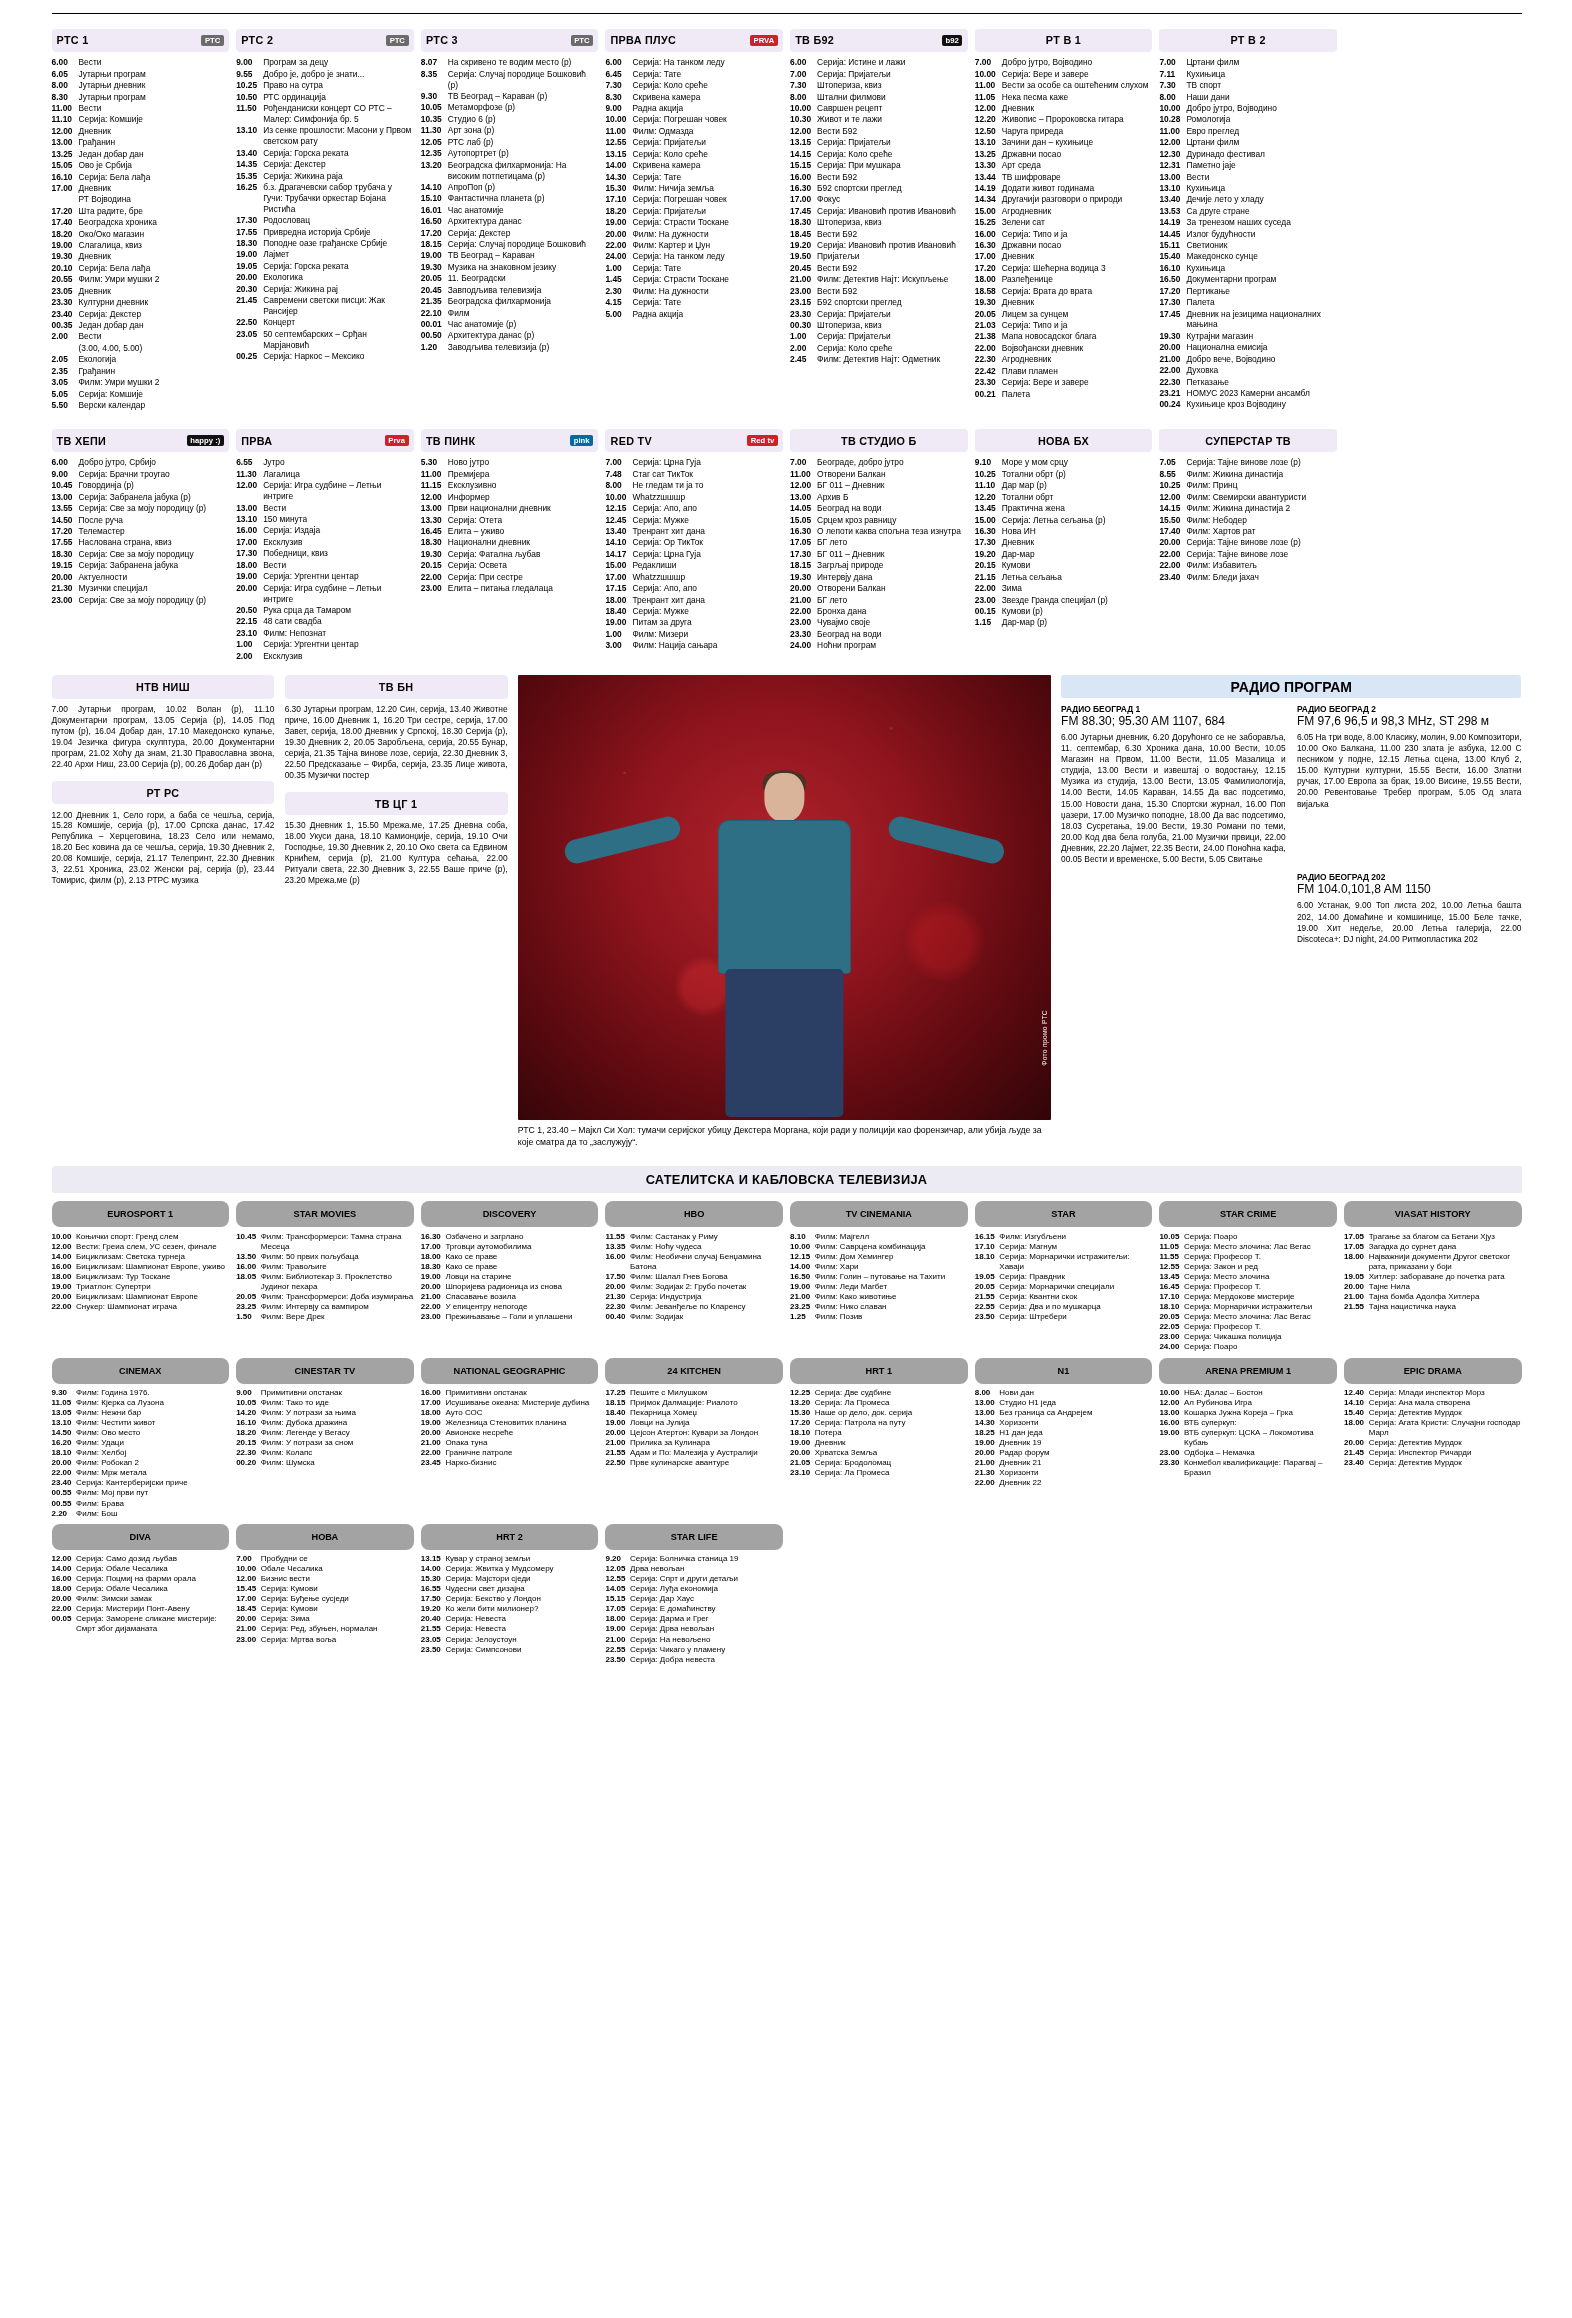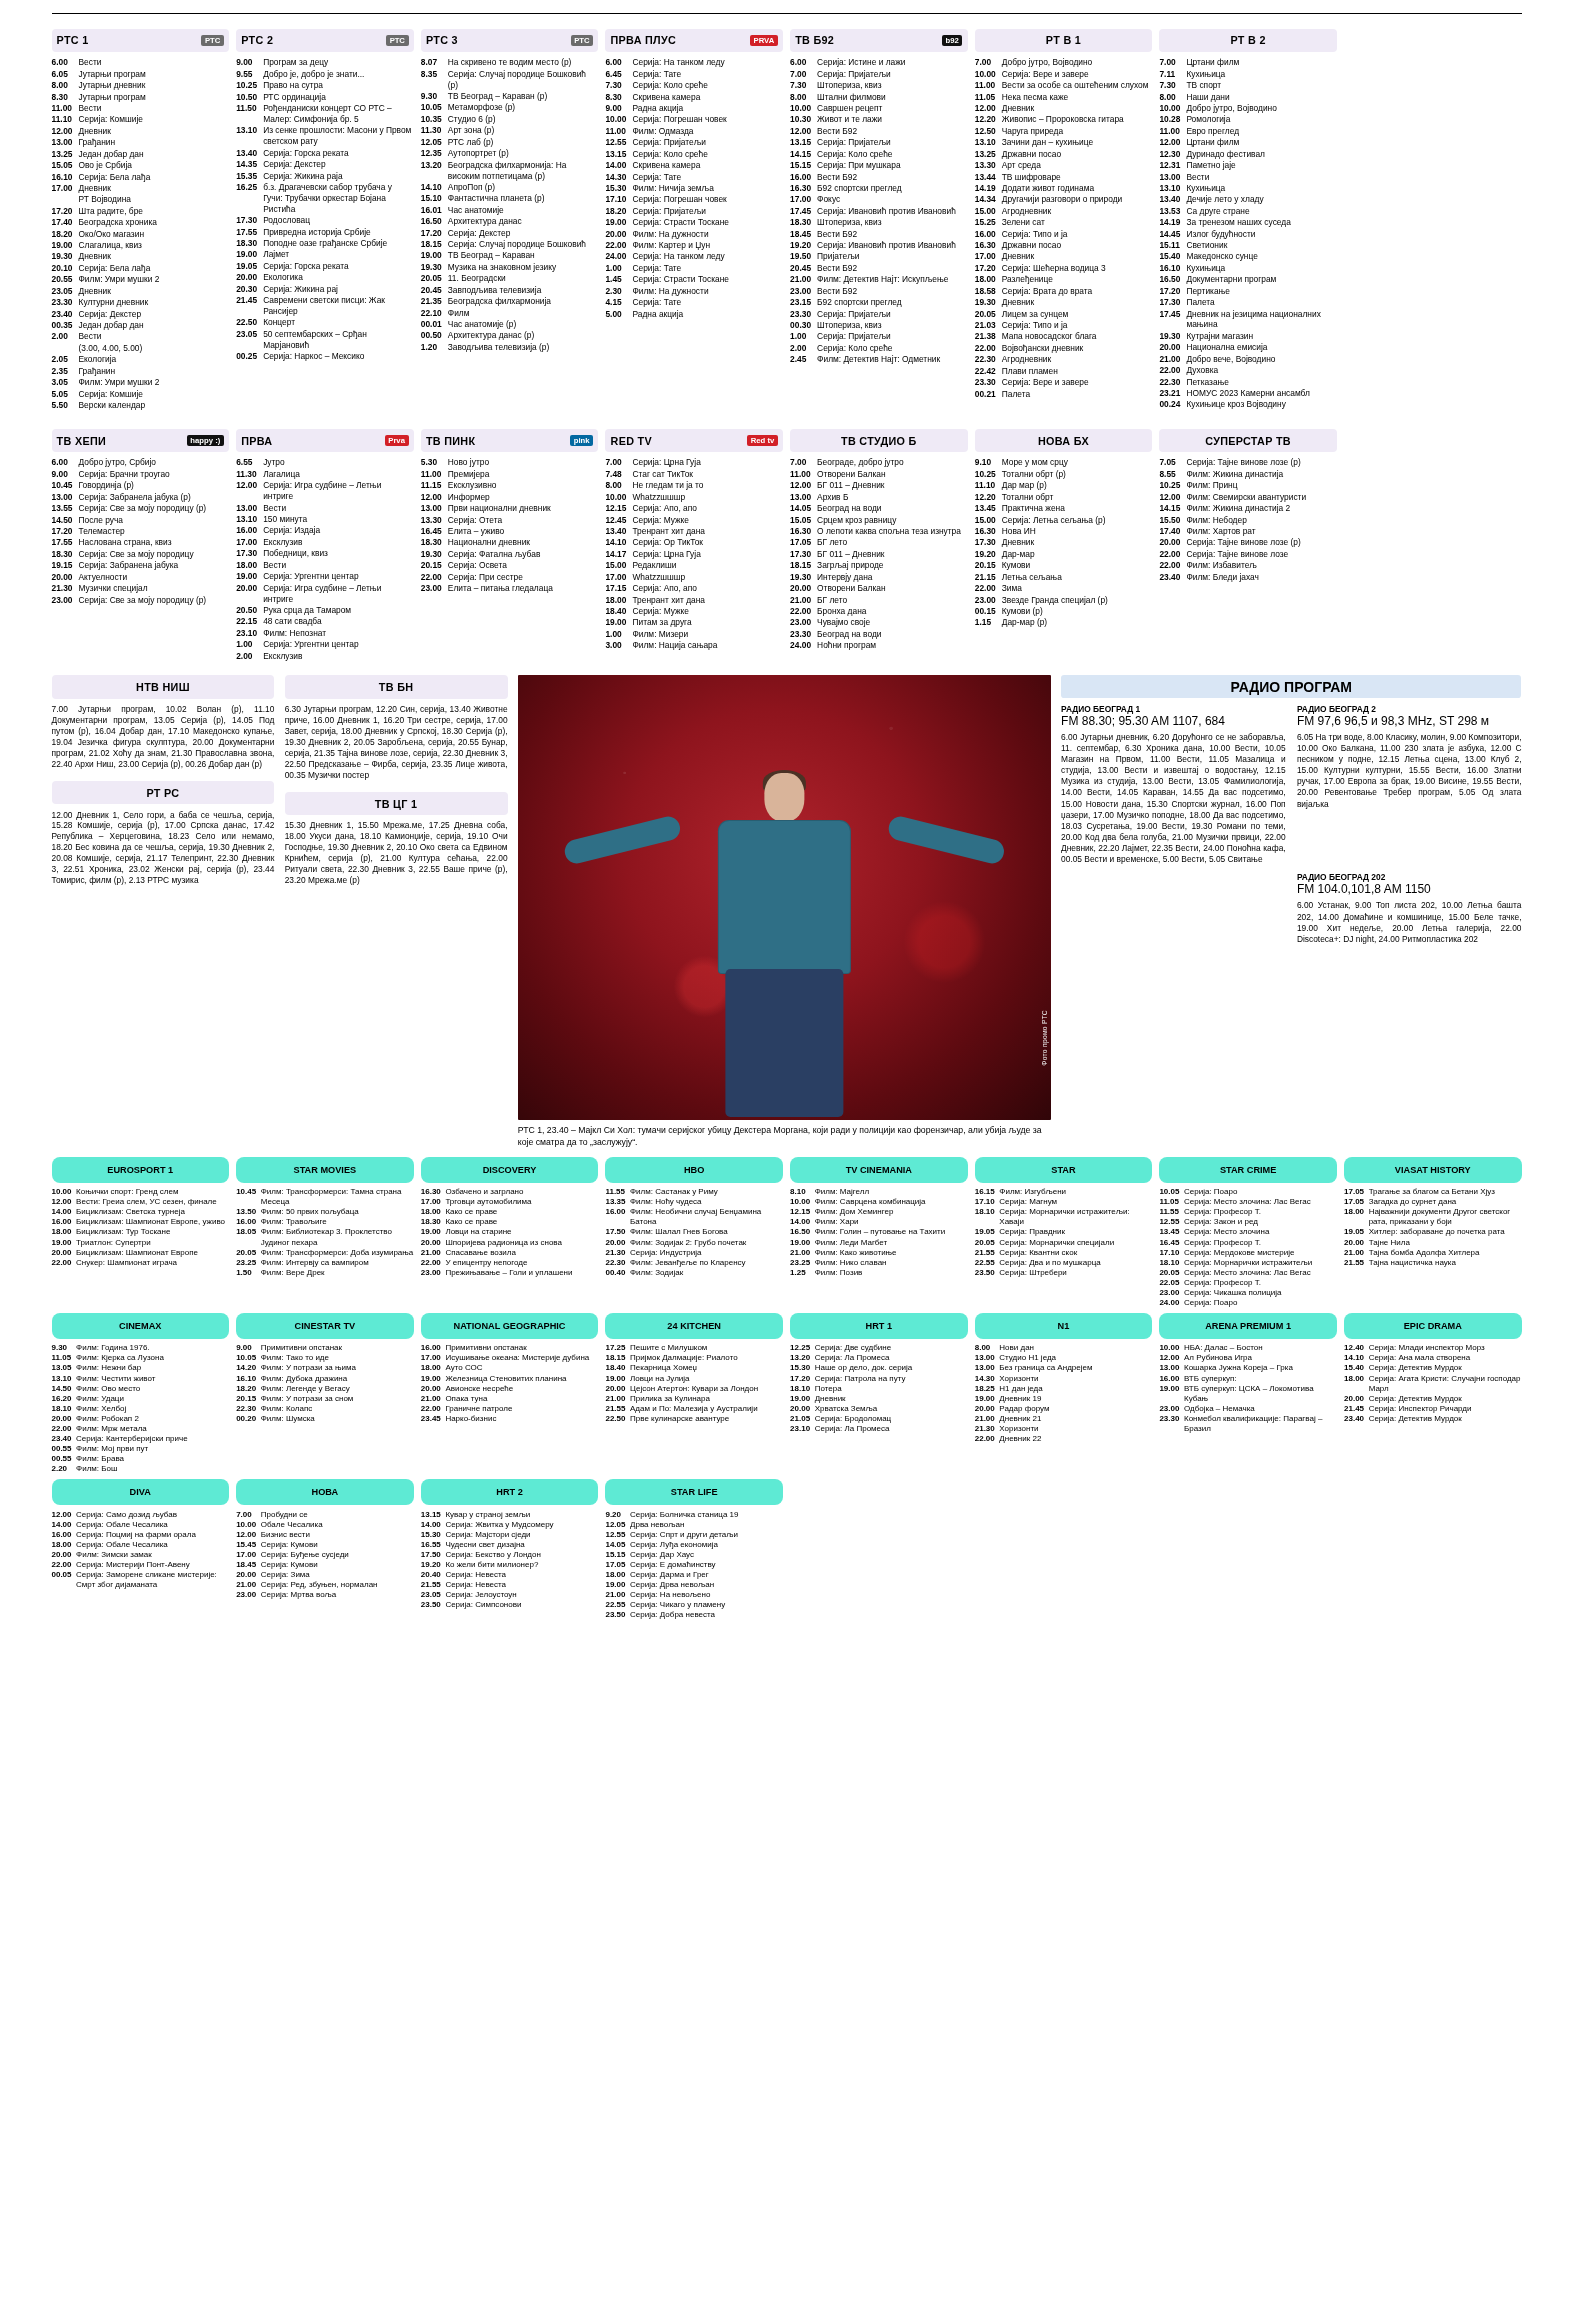--- a/index.html
+++ b/index.html
@@ -109,21 +109,21 @@
 
   
   .sat-head {
     margin: 17.4px 20.5px 0 20.5px; background:#eceaf3; border-radius: 3.1px;
     height: 27px; display:flex; align-items:center; justify-content:center;
     font-size: 12.8px; font-weight: bold; letter-spacing:0.3px;
   }
   .sat-grid { display:grid; grid-template-columns: repeat(8, 1fr); gap: 0 7.2px; padding: 8.2px 20.5px 0 20.5px; }
   .sat-block { margin-bottom: 5.1px; }
   .sat-chan-head {
-    background:#5eead4; border-radius:8px; height: 26px; display:flex; align-items:center; justify-content:center;
+    background:#a3a3a3; border-radius:8px; height: 26px; display:flex; align-items:center; justify-content:center;
     font-size: 9.2px; font-weight:bold; margin-bottom: 4.1px;
   }
   .sat-listing { font-size: 8px; line-height: 1.26; }
   .sat-listing .row { margin-bottom: 0px; }
   .sat-listing .tm { min-width: 24.6px; flex: 0 0 24.6px; }
 </style>
 </head>
 <body>
 
 <div class="page">
@@ -1460,20 +1460,21 @@
           </div>
           <div style="grid-column: 2; margin-top: 7.2px;">
             <div class="radio-title">РАДИО БЕОГРАД 202</div>
             <div class="radio-freq">FM 104.0,101,8 AM 1150</div>
             <div class="radio-body">6.00 Устанак, 9.00 Топ листа 202, 10.00 Летња башта 202, 14.00 Домаћине и комшинице, 15.00 Беле тачке, 19.00 Хит недеље, 20.00 Летња галерија, 22.00 Discoteca+: DJ night, 24.00 Ритмопластика 202</div>
           </div>
         </div>
     </div>
   </div>
 
+  <div class="sat-head">САТЕЛИТСКА И КАБЛОВСКА ТЕЛЕВИЗИЈА</div>
   <div class="sat-grid" id="satgrid">
       <div class="sat-block">
         <div class="sat-chan-head">EUROSPORT 1</div>
         <div class="sat-listing">
           <div class="row">
             <span class="tm">10.00</span>
             <span class="tx">Коњички спорт: Гренд слем</span>
           </div>
           <div class="row">
             <span class="tm">12.00</span>

